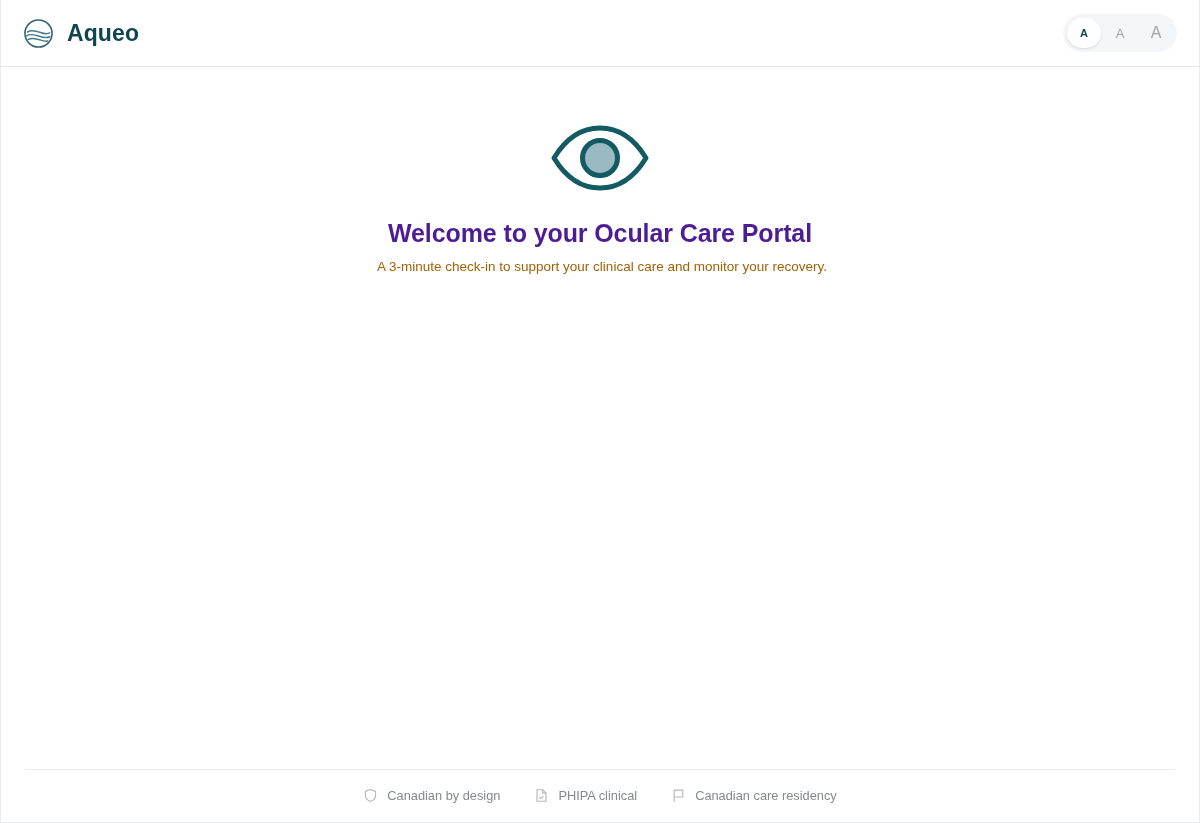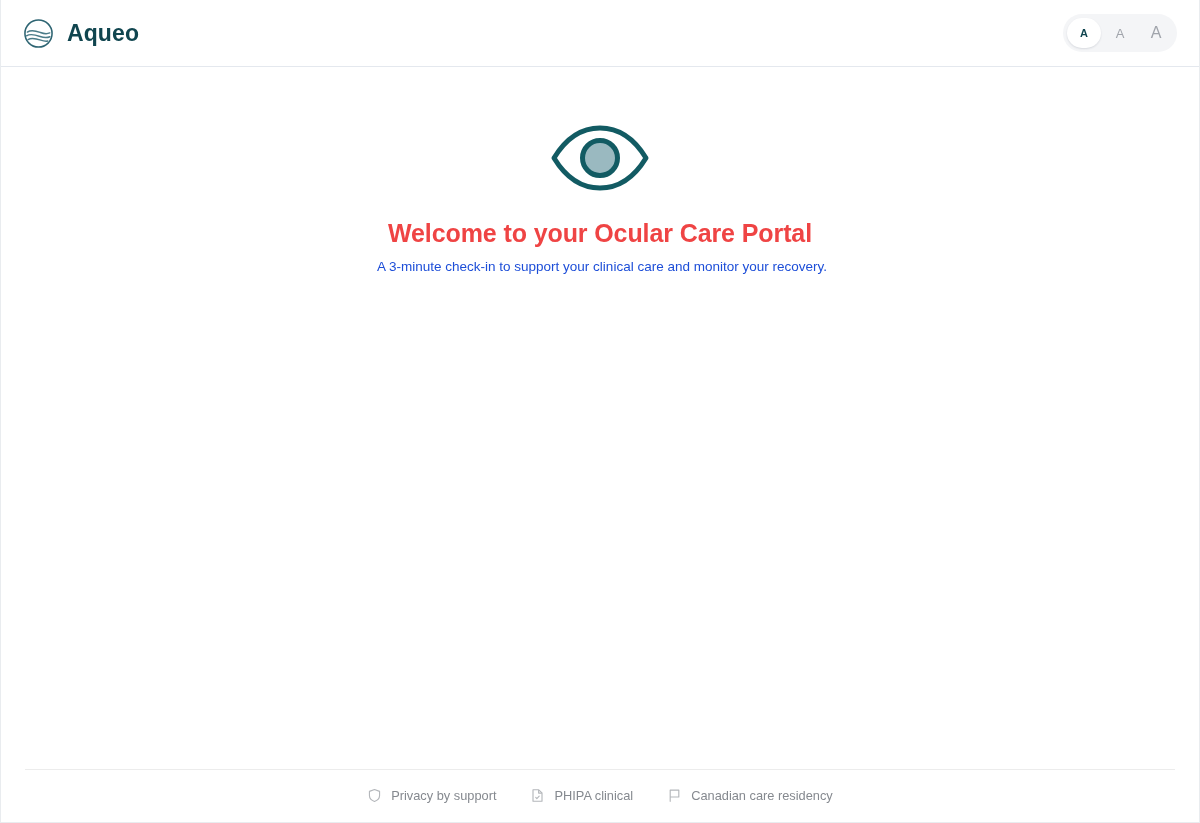--- a/index.html
+++ b/index.html
@@ -107,27 +107,27 @@
   }
   .eye-icon {
     width: 104px;
     height: 74px;
     display: block;
   }
   .hero-title {
     margin: 24px 0 0 0;
     font-size: 25px;
     font-weight: bold;
-    color: #ef4444;
+    color: #4c1d95;
     letter-spacing: -0.1px;
   }
   .hero-sub {
     margin: 11px 0 0 4px;
     font-size: 13.5px;
-    color: #1d4ed8;
+    color: #a16207;
     font-weight: normal;
   }
 
   .cards {
     margin: 51px auto 0 auto;
     width: 822px;
     display: flex;
     gap: 36px;
   }
   .card {
@@ -241,21 +241,21 @@
   </div>
 
   <div class="footer">
 
     <div class="foot-item">
       <span>
         <svg class="foot-ico" viewBox="0 0 16 16" fill="none" xmlns="http://www.w3.org/2000/svg">
           <path d="M8 1.6 L13.4 3.6 V8.1 C13.4 11.2, 10.9 13.4, 8 14.4 C5.1 13.4, 2.6 11.2, 2.6 8.1 V3.6 Z" stroke="#b4b7bb" stroke-width="1.2" fill="none" stroke-linejoin="round"></path>
         </svg>
       </span>
-      <span>Privacy by support</span>
+      <span>Canadian by design</span>
     </div>
 
     <div class="foot-item">
       <span>
         <svg class="foot-ico" viewBox="0 0 16 16" fill="none" xmlns="http://www.w3.org/2000/svg">
           <path d="M3.2 1.9 H9.3 L12.8 5.3 V14.1 H3.2 Z" stroke="#b4b7bb" stroke-width="1.2" fill="none" stroke-linejoin="round"></path>
           <path d="M9.2 2 V5.4 H12.7" stroke="#b4b7bb" stroke-width="1.2" fill="none" stroke-linejoin="round"></path>
           <path d="M6.1 10.1 L7.3 11.3 L9.8 8.7" stroke="#b4b7bb" stroke-width="1.2" fill="none" stroke-linecap="round" stroke-linejoin="round"></path>
         </svg>
       </span>

